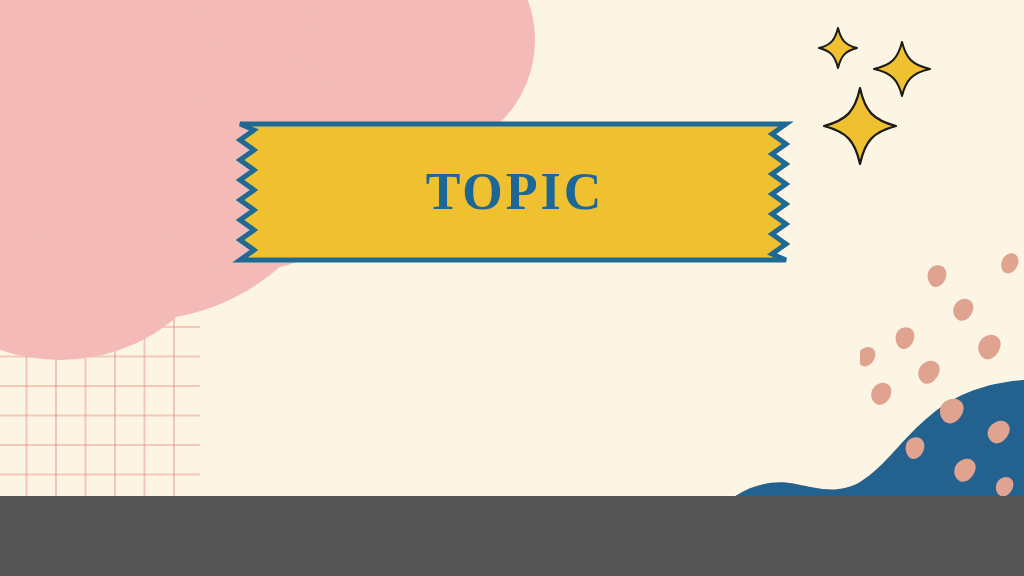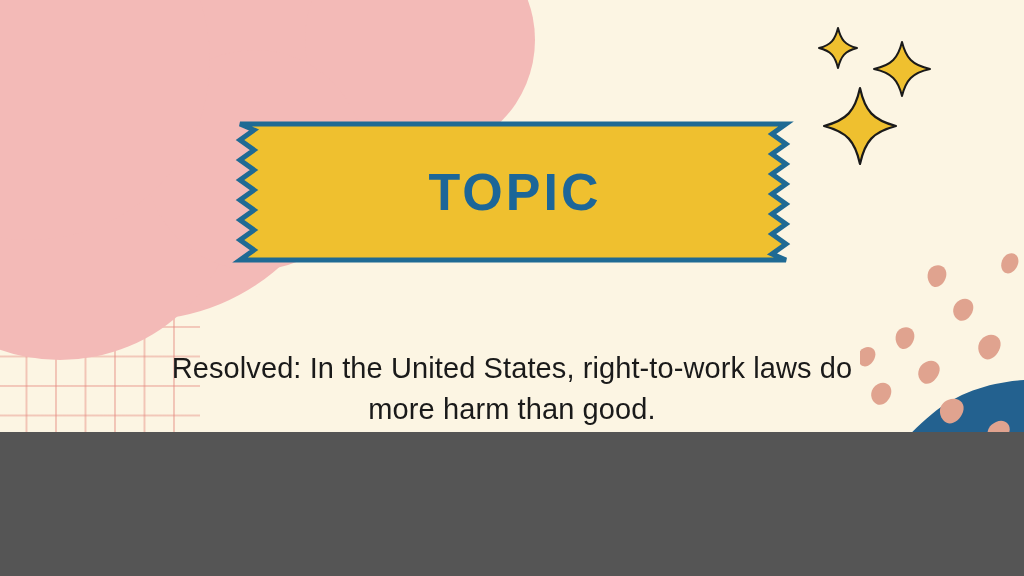--- a/index.html
+++ b/index.html
@@ -3,24 +3,24 @@
 <meta charset="utf-8">
 <style>
   html, body {
     margin: 0;
     padding: 0;
     background: #555;
   }
   #slide {
     position: relative;
     width: 1024px;
-    height: 432px;
+    height: 496px;
     overflow: hidden;
     background: #FCF5E3;
-    font-family: Liberation Sans, sans-serif;
+    font-family: Liberation Serif, serif;
   }
 
   
   .layer {
     position: absolute;
     inset: 0;
     pointer-events: none;
   }
 
   #grid-pattern {
@@ -143,15 +143,14 @@
                L540,76 L554,86 L540,96 L554,106 L540,116 L554,126
                L540,136 L554,142
                L8,142
                L22,132 L8,122 L22,112 L8,102 L22,92 L8,82
                L22,72 L8,62 L22,52 L8,42 L22,32 L8,22
                L22,12 Z" fill="#EFC02F" stroke="#1F6A94" stroke-width="5" stroke-linejoin="miter"></path>
     </svg>
     <div id="banner-label">TOPIC</div>
   </div>
 
-  <div id="body-text">Resolved: In the United States, right-to-work laws do more harm than good.</div>
 
 </div>
 
 </body></html>

